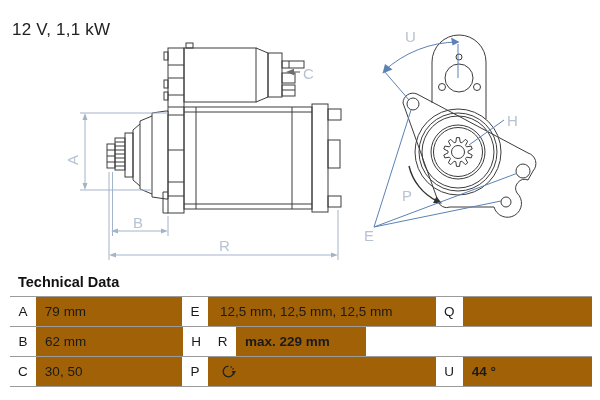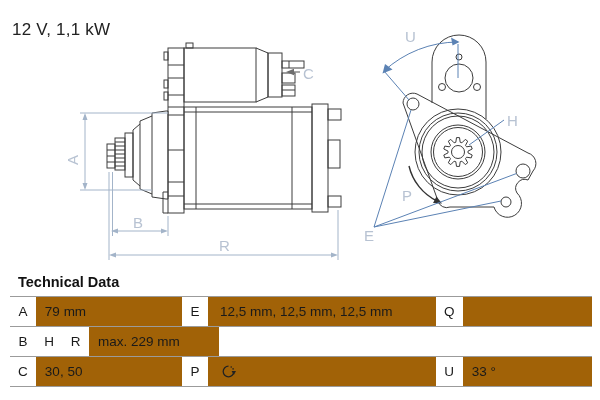--- a/index.html
+++ b/index.html
@@ -15,21 +15,21 @@
   .tech{position:absolute;left:0;top:270px;width:511px;}
   .tech-heading{margin:4px 0 6px 18px;font-size:14.5px;font-weight:bold;color:#111;}
   .ttable{margin-left:10px;width:582px;border-bottom:1px solid #9b9b9b;}
   .trow{display:flex;height:29px;border-top:1px solid #9b9b9b;}
   .tkey{display:flex;align-items:center;justify-content:center;background:#ffffff;
         font-size:13.5px;color:#1a1a1a;}
   .tval{display:flex;align-items:center;background:#a16207;padding-left:9px;
         font-size:13.5px;color:#1a1a1a;white-space:nowrap;}
   .w-k0{width:26px;} .w-v0{width:138px;}
   .w-k1{width:26px;} .w-v1{width:217px;padding-left:12px;}
-  .w-k2{width:27px;} .w-v2{width:121px;}
+  .w-k2{width:27px;} .w-v2{width:121px;font-weight:bold;}
   .rot-icon{display:block;}
   svg text{font-family:"Liberation Sans", sans-serif;}
   .dimlabel{fill:#b7c2d2;font-size:15px;}
 </style>
 </head>
 <body>
 
 <svg class="diagram" width="600" height="270" viewBox="0 0 600 270">
 
   <g stroke="#3c3c3c" stroke-width="1" fill="none">
@@ -183,35 +183,36 @@
       <div class="tkey w-k0">A</div>
       <div class="tval w-v0">79 mm</div>
       <div class="tkey w-k1">E</div>
       <div class="tval w-v1">12,5 mm, 12,5 mm, 12,5 mm</div>
       <div class="tkey w-k2">Q</div>
       <div class="tval w-v2"></div>
     </div>
 
     <div class="trow">
       <div class="tkey w-k0">B</div>
+      <div class="tval w-v0">62 mm</div>
       <div class="tkey w-k1">H</div>
       <div class="tkey w-k2">R</div>
       <div class="tval w-v2">max. 229 mm</div>
     </div>
 
     <div class="trow">
       <div class="tkey w-k0">C</div>
       <div class="tval w-v0">30, 50</div>
       <div class="tkey w-k1">P</div>
       <div class="tval w-v1">
         <svg class="rot-icon" width="17" height="17" viewBox="0 0 17 17">
           <path d="M8.5 3.2 A5.3 5.3 0 1 0 13.8 8.5" stroke="#222" stroke-width="1.3" fill="none"></path>
           <circle cx="11.2" cy="3.95" r="0.8" fill="#222"></circle>
           <circle cx="13.1" cy="5.9" r="0.8" fill="#222"></circle>
           <polygon points="13.8,12 11.6,7.9 16,7.9" fill="#222"></polygon>
         </svg>
       </div>
       <div class="tkey w-k2">U</div>
-      <div class="tval w-v2">33 °</div>
+      <div class="tval w-v2">44 °</div>
     </div>
 
   </div>
 </div>
 
 </body></html>

